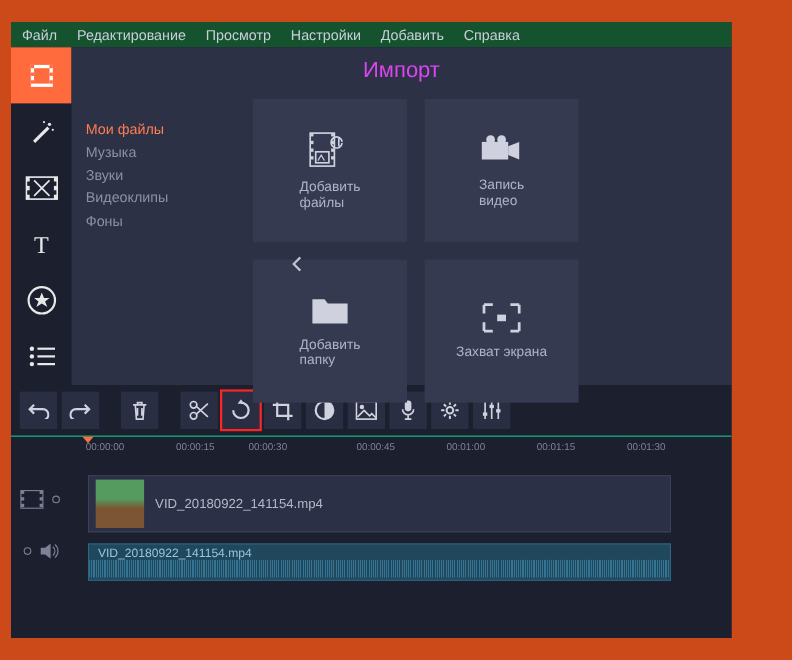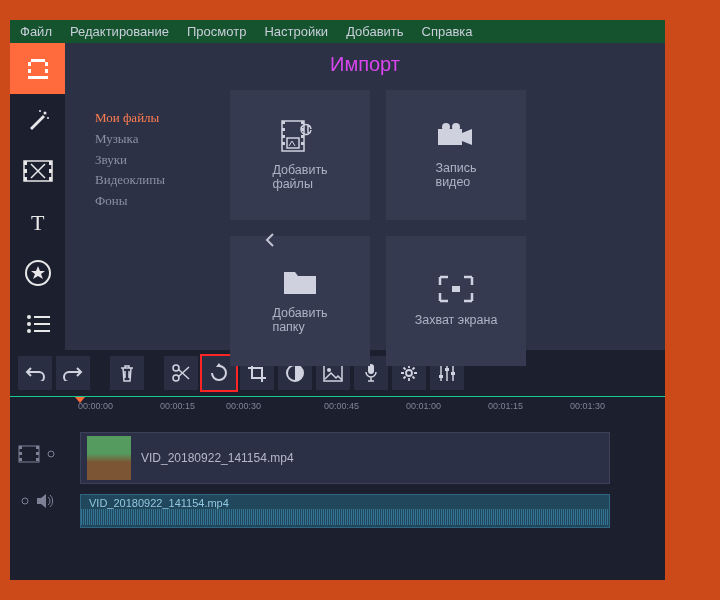--- a/index.html
+++ b/index.html
@@ -49,25 +49,24 @@
   .content {
     flex: 1;
     background: #2d3145;
     display: flex;
     flex-direction: column;
     position: relative;
   }
   .import-area { flex: 1; display: flex; }
   .import-list {
     width: 155px;
-    padding: 28px 14px 10px 30px;
+    padding: 28px 14px 10px 13px;
     font-size: 13px;
     line-height: 1.6;
     color: #8b90a5;
-    font-family: Liberation Serif, serif;
   }
   .import-title {
     color: #d946ef;
     font-size: 20px;
     text-align: center;
     padding-top: 10px;
     padding-bottom: 4px;
   }
   .import-list .selected { color: #ff7e52; }
   .import-tiles {

